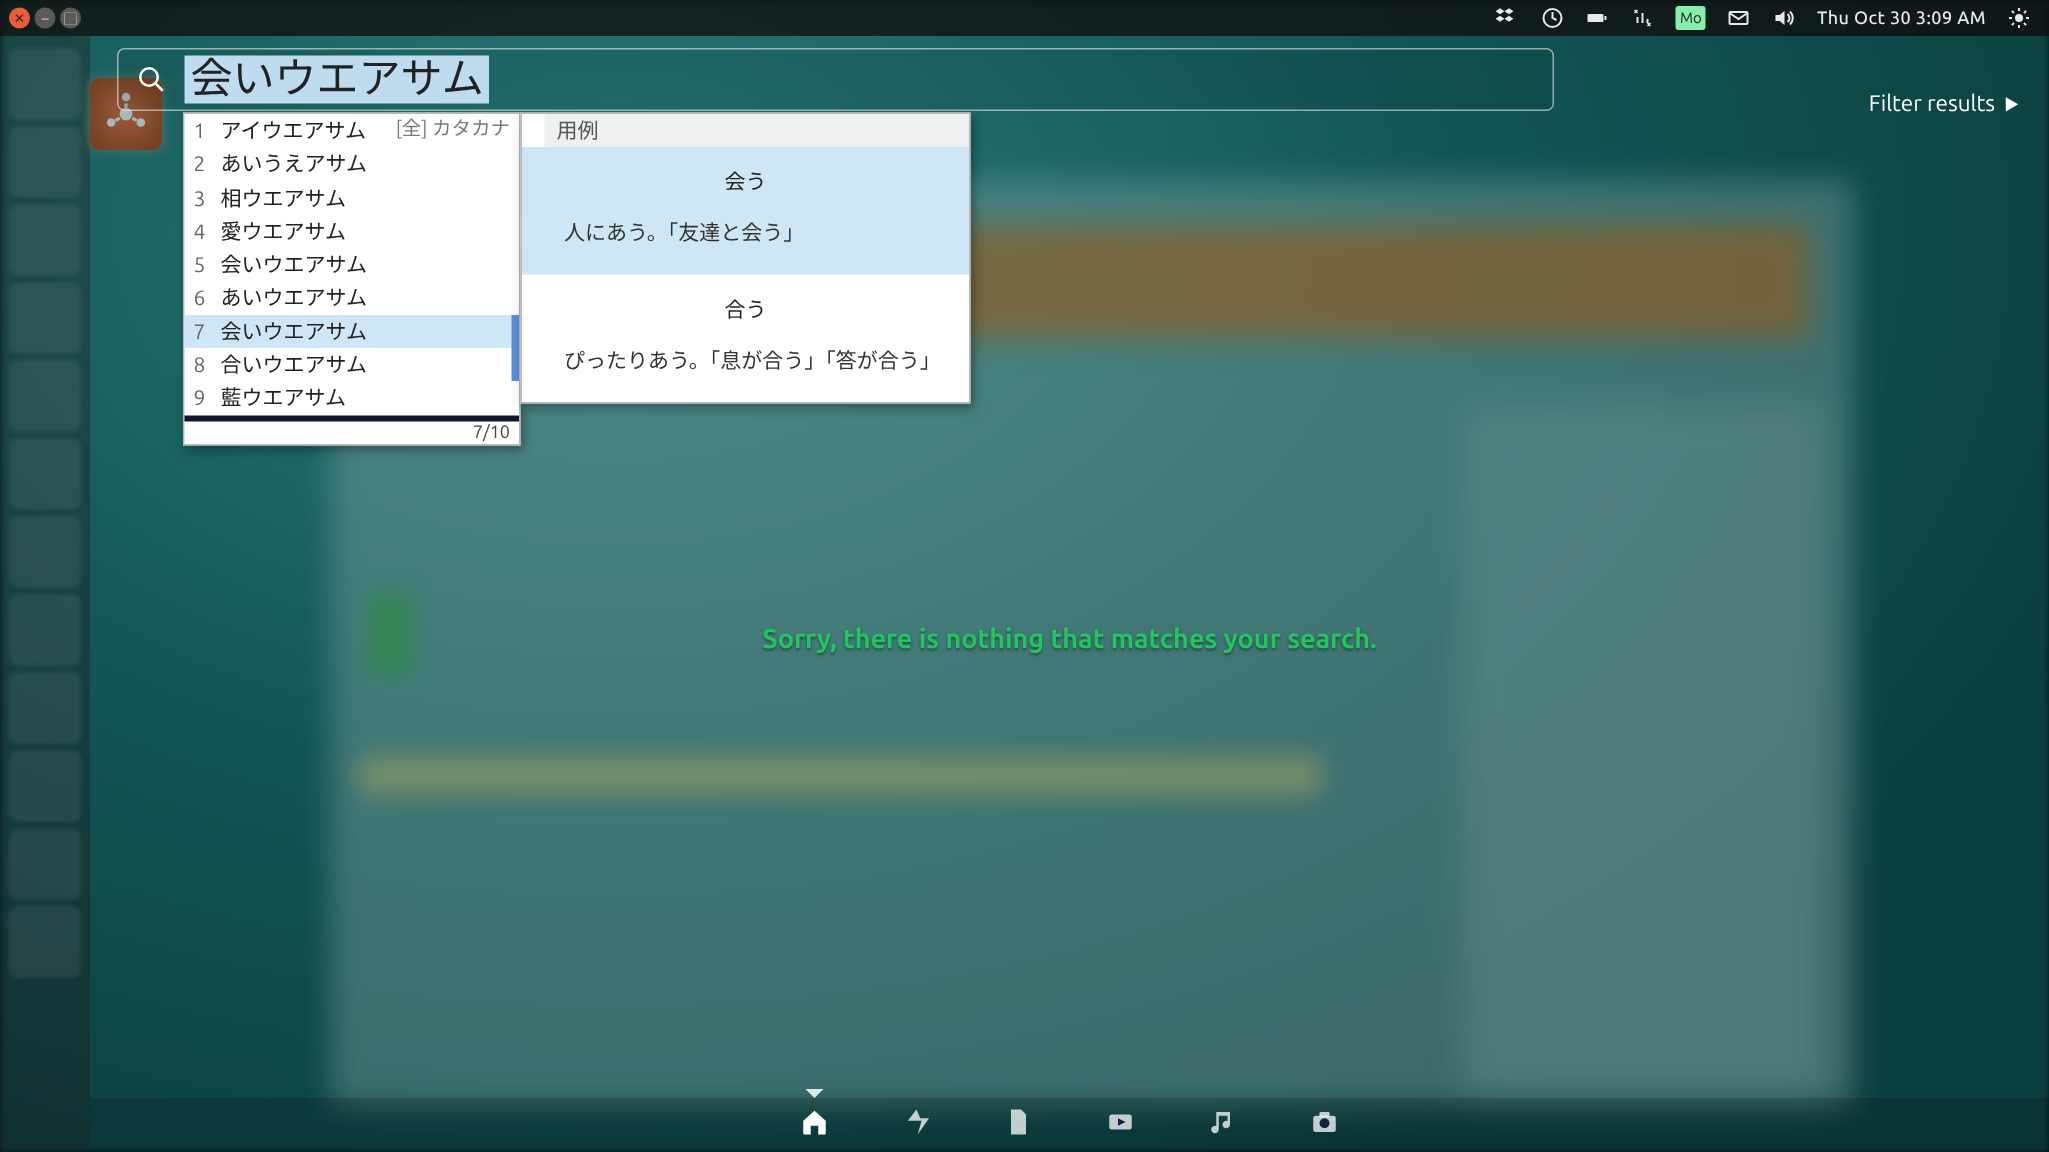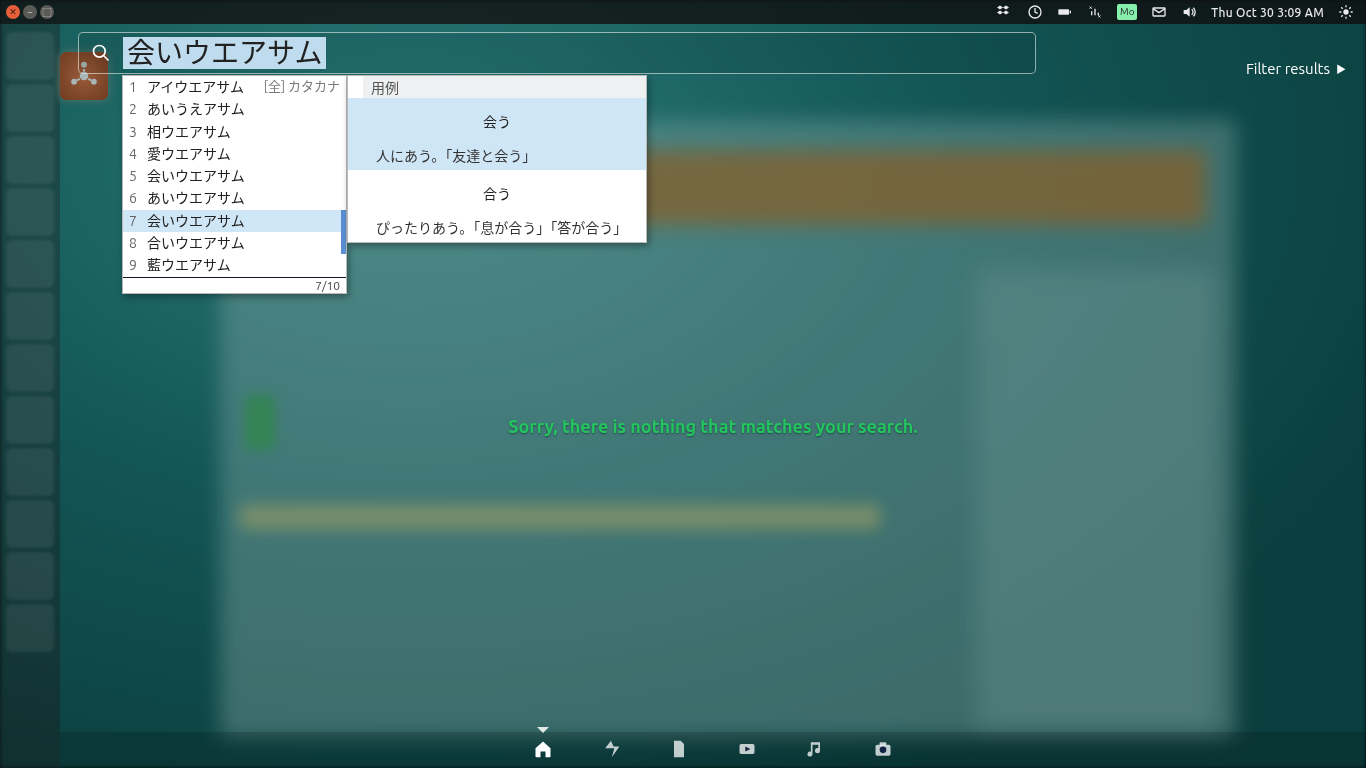--- a/index.html
+++ b/index.html
@@ -108,33 +108,33 @@
   box-shadow: 2px 3px 7px rgba(0,0,0,0.35);
 }
 .ime-cand .row {
   display: flex; padding: 1px 6px; line-height: 1.45; position: relative;
 }
 .ime-cand .row .num { width: 18px; color: #666; }
 .ime-cand .row .txt { flex: 1; }
 .ime-cand .row .hint { color: #7a7a7a; font-size: 13px; }
 .ime-cand .row.sel { background: #cfe6f7; }
 .ime-cand .row .bar { position: absolute; right: 0; top: 0; bottom: 0; width: 5px; background: #5a8fd6; }
-.ime-cand .foot { text-align: right; padding: 1px 6px; border-top: 1px solid #0f172a; font-size: 12px; color: #444; }
+.ime-cand .foot { text-align: right; padding: 1px 6px; border-top: 4px solid #0f172a; font-size: 12px; color: #444; }
 
 
 .ime-ex {
   position: absolute; top: 75px; left: 347px; width: 300px;
   background: #fff; border: 1px solid #b8b8b8;
   font-size: 14px; color: #222;
   box-shadow: 2px 3px 7px rgba(0,0,0,0.35);
 }
 .ime-ex .hdr { padding: 1px 8px; background: #eef0f2; color: #555; margin-left: 15px; }
 .ime-ex .grp { padding: 13px 8px; text-align: center; }
 .ime-ex .grp.sel { background: #cfe6f7; }
-.ime-ex .sub { padding: 1px 8px 5px 28px; color: #333; }
+.ime-ex .sub { padding: 1px 8px 18px 28px; color: #333; }
 
 
 .lens-bar {
   position: absolute; bottom: 0; left: 0; right: 0; height: 36px;
   display: flex; align-items: center; justify-content: center; gap: 48px;
   background: rgba(0,0,0,0.15);
 }
 .lens { color: rgba(255,255,255,0.75); position: relative; }
 .lens svg { width: 20px; height: 20px; fill: currentColor; }
 .lens.active { color: #fff; }

